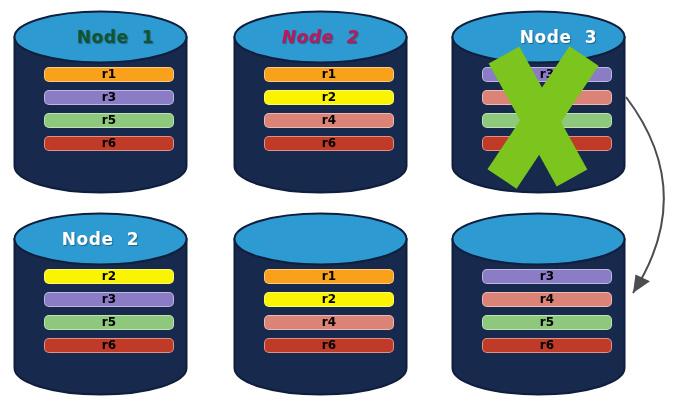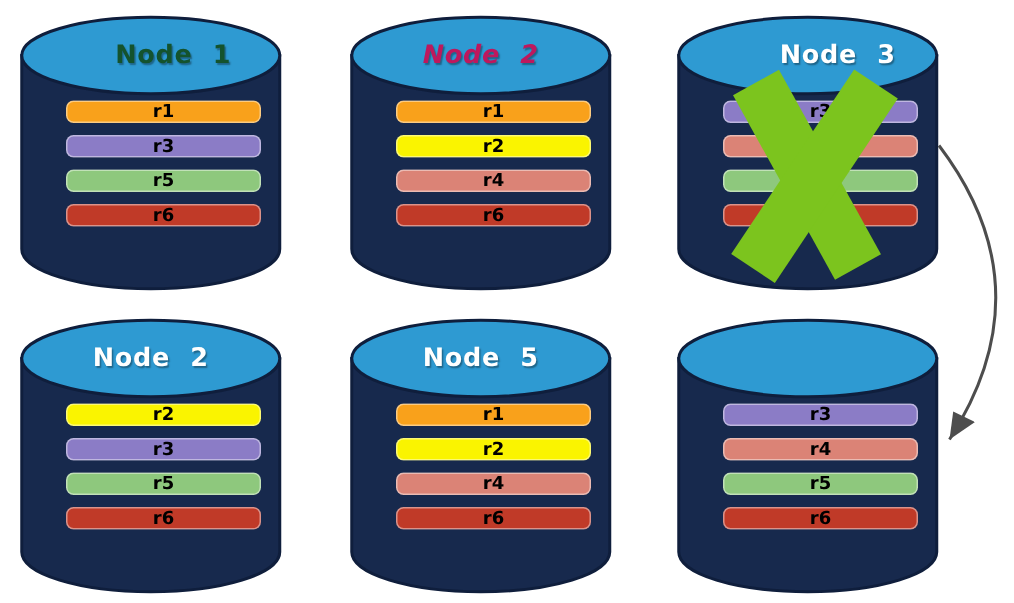--- a/index.html
+++ b/index.html
@@ -78,21 +78,20 @@
           <div class="bar" style="background: rgb(139, 124, 198); color: rgb(0, 0, 0);">r3</div>
           <div class="bar" style="background: rgb(142, 200, 125); color: rgb(0, 0, 0);">r5</div>
           <div class="bar" style="background: rgb(192, 58, 40); color: rgb(0, 0, 0);">r6</div>
         </div>
       </div>
       <div class="node" style="left: 233px; top: 212px;">
         <svg class="cyl" width="175" height="184" viewBox="0 0 175 184">
           <path d="M 1.5 27 L 1.5 156 A 86 26.5 0 0 0 173.5 156 L 173.5 27 Z" fill="#17294D" stroke="#0F1E3C" stroke-width="2"></path>
           <ellipse cx="87.5" cy="27" rx="86" ry="25.5" fill="#2E9AD2" stroke="#0F1E3C" stroke-width="2"></ellipse>
         </svg>
-        <div class="node-title" style="color: rgb(255, 255, 255);">Node 5</div>
         <div class="bars">
           <div class="bar" style="background: rgb(249, 161, 27); color: rgb(0, 0, 0);">r1</div>
           <div class="bar" style="background: rgb(250, 244, 0); color: rgb(0, 0, 0);">r2</div>
           <div class="bar" style="background: rgb(219, 131, 118); color: rgb(0, 0, 0);">r4</div>
           <div class="bar" style="background: rgb(192, 58, 40); color: rgb(0, 0, 0);">r6</div>
         </div>
       </div>
       <div class="node" style="left: 451px; top: 212px;">
         <svg class="cyl" width="175" height="184" viewBox="0 0 175 184">
           <path d="M 1.5 27 L 1.5 156 A 86 26.5 0 0 0 173.5 156 L 173.5 27 Z" fill="#17294D" stroke="#0F1E3C" stroke-width="2"></path>

